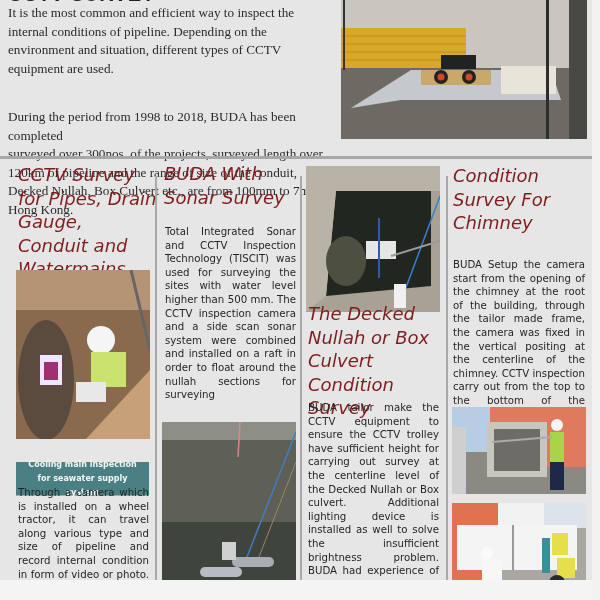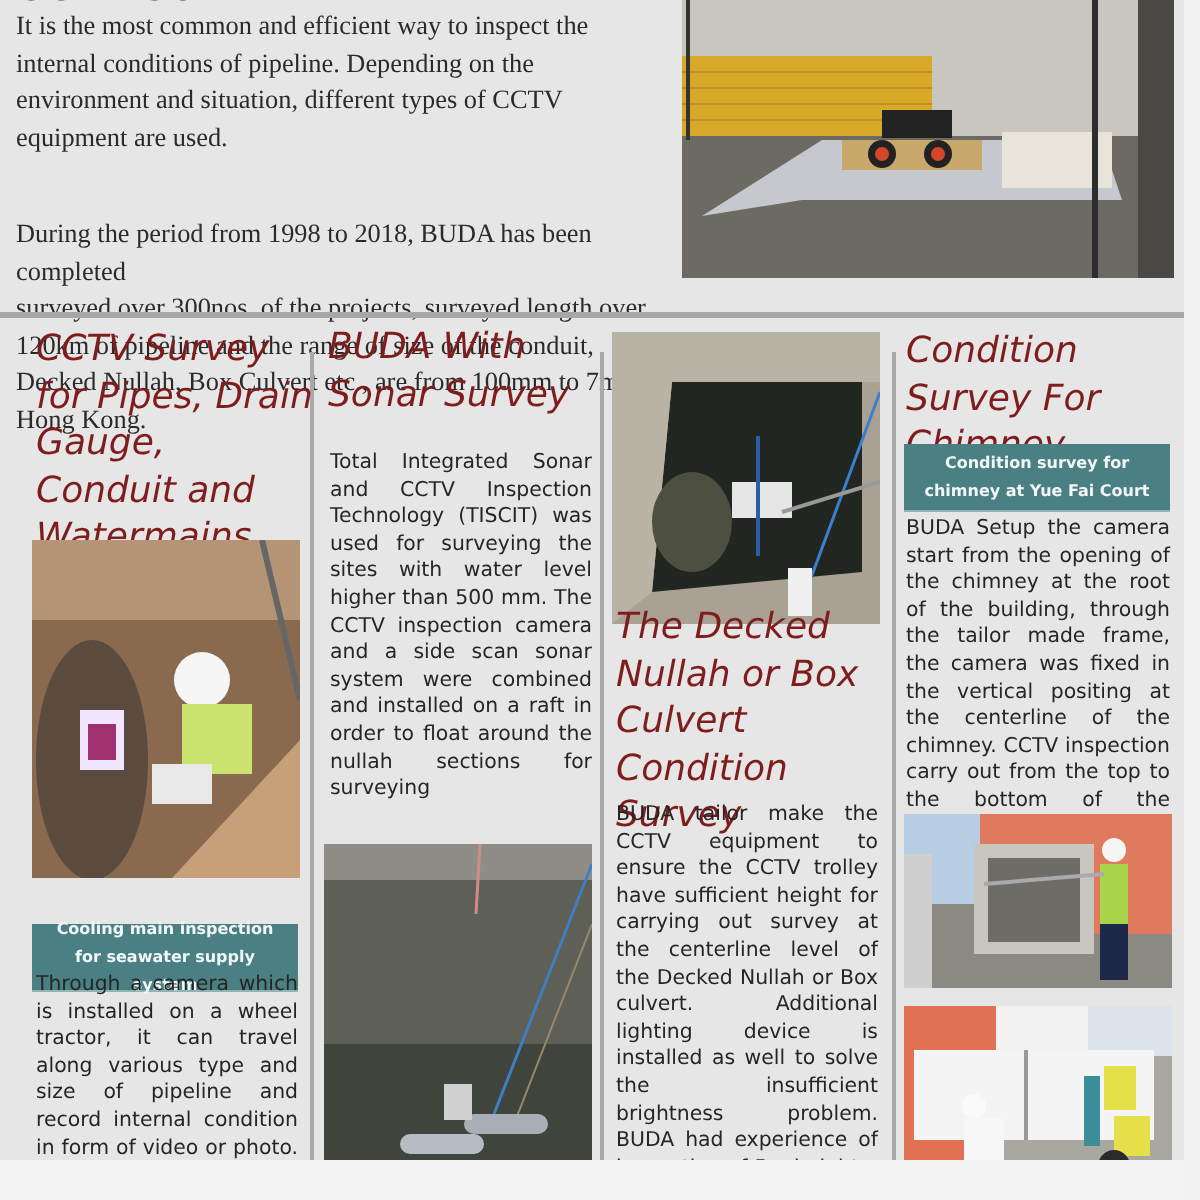--- a/index.html
+++ b/index.html
@@ -125,21 +125,20 @@
       <line x1="134" y1="30" x2="95" y2="135" stroke="#3a7fd0" stroke-width="1.5"></line>
       <line x1="134" y1="75" x2="85" y2="90" stroke="#999" stroke-width="2"></line>
       <rect x="88" y="118" width="12" height="24" fill="#f0f0f0"></rect>
     </svg>
   </div>
   <h2 class="heading" style="left:308px; top:302px; width:138px;">The Decked Nullah or Box Culvert Condition Survey</h2>
   <p class="body-text" style="left:308px; top:401px; width:131px;">BUDA tailor make the CCTV equipment to ensure the CCTV trolley have sufficient height for carrying out survey at the centerline level of the Decked Nullah or Box culvert. Additional lighting device is installed as well to solve the insufficient brightness problem. BUDA had experience of inspection of 5m height x 7m width Decked Nullah.</p>
   <div class="teal" style="left:306px; top:585px; width:134px; height:26px; align-items:flex-start;">Condition Survey for Decked</div>
 
   <h2 class="heading" style="left:453px; top:164px; width:138px;">Condition Survey For Chimney</h2>
-  <div class="teal" style="left:452px; top:222px; width:133px; height:34px;">Condition survey for chimney at Yue Fai Court</div>
   <p class="body-text" style="left:453px; top:258px; width:132px;">BUDA Setup the camera start from the opening of the chimney at the root of the building, through the tailor made frame, the camera was fixed in the vertical positing at the centerline of the chimney. CCTV inspection carry out from the top to the bottom of the chimney vertically.</p>
   <div class="photo" style="left:452px; top:407px; width:134px; height:87px;">
     <svg viewBox="0 0 134 87" preserveAspectRatio="none">
       <rect width="134" height="87" fill="#8b8a82"></rect>
       <rect width="45" height="45" fill="#b7cde4"></rect>
       <rect x="38" y="0" width="96" height="60" fill="#e07a5f"></rect>
       <rect x="35" y="15" width="60" height="55" fill="#c8c6bf"></rect>
       <rect x="42" y="22" width="46" height="42" fill="#6e6c66"></rect>
       <rect x="0" y="20" width="14" height="67" fill="#cfcfcf"></rect>
       <rect x="98" y="25" width="14" height="30" fill="#a8d44a"></rect>

